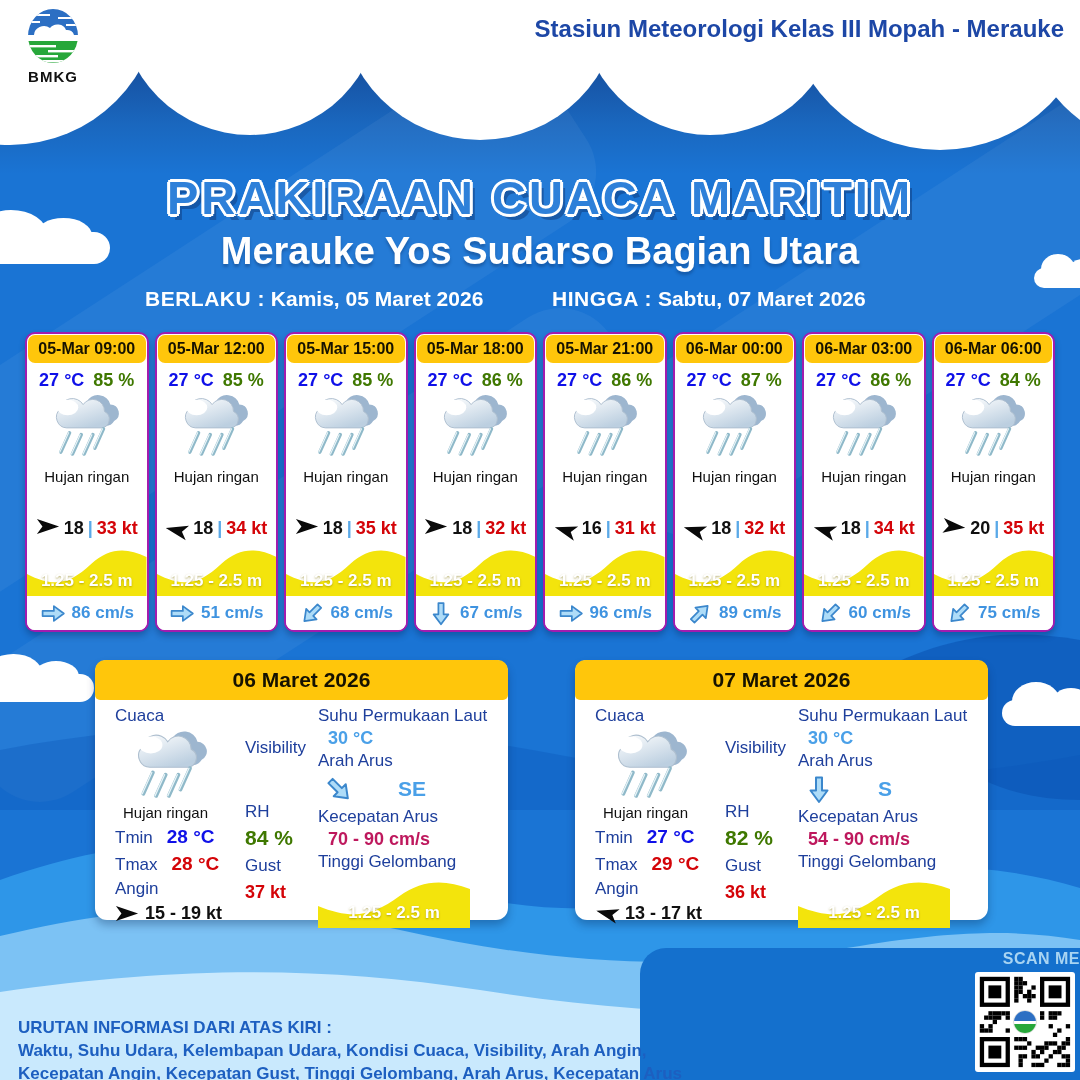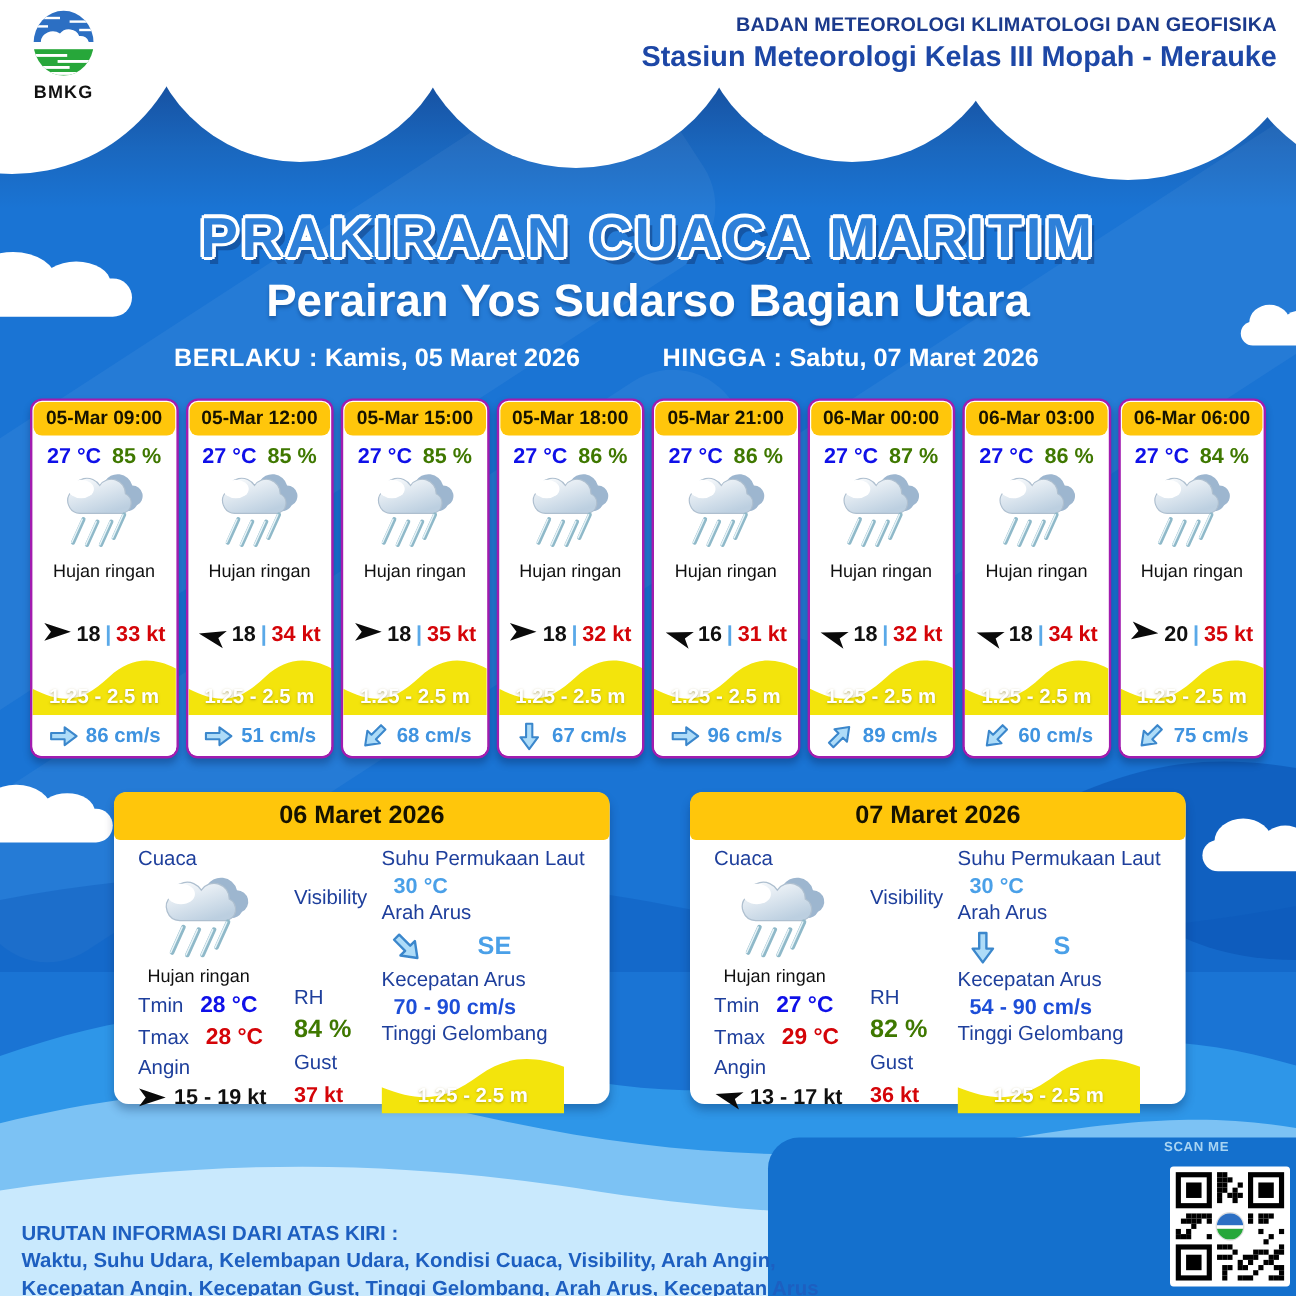--- a/index.html
+++ b/index.html
@@ -59,35 +59,35 @@
   .dlabel{color:#1e3f9c;font-size:17px;}
   .dcol1{position:absolute;left:20px;top:46px;width:142px;}
   .dc-icon{margin:2px 0 0 14px;}
   .dc-cond{font-size:15px;color:#101010;margin:2px 0 0 8px;}
   .trow{display:flex;align-items:baseline;gap:14px;margin-top:5px;}
   .dc-tmin{color:#0f10e8;font-weight:bold;font-size:19px;}
   .dc-tmax{color:#d40408;font-weight:bold;font-size:19px;}
   .lb-angin{margin-top:4px;}
   .dwind{display:flex;align-items:center;gap:6px;font-weight:bold;font-size:18px;color:#101010;margin-top:4px;}
   .dcol2{position:absolute;left:150px;top:78px;width:85px;}
-  .dcol2 .lb-rh{margin-top:64px;}
+  .dcol2 .lb-rh{margin-top:44px;}
   .dc-rh{color:#3f7800;font-weight:bold;font-size:21px;margin-top:4px;}
   .dcol2 .lb-gust{margin-top:6px;}
   .dc-gust{color:#d40408;font-weight:bold;font-size:18px;margin-top:6px;}
   .dcol3{position:absolute;left:223px;top:46px;width:180px;}
   .dc-sst{color:#4aa0e8;font-weight:bold;font-size:18px;margin:2px 0 2px 10px;}
   .darow{display:flex;align-items:center;gap:12px;margin:2px 0 2px 6px;height:32px;}
   .dc-aa{color:#4aa0e8;font-weight:bold;font-size:21px;margin-left:32px;}
-  .dc-ka{color:#1d4ed8;font-weight:bold;font-size:18px;margin:2px 0 2px 10px;}
+  .dc-ka{color:#be185d;font-weight:bold;font-size:18px;margin:2px 0 2px 10px;}
   .dcard .wavebox{position:relative;left:0;top:4px;width:152px;height:52px;}
 
   
   .footer{position:absolute;left:18px;top:1016px;color:#1d5fc0;font-weight:bold;font-size:17px;line-height:23px;}
   .panel{position:absolute;left:640px;top:948px;width:470px;height:160px;background:#1470cd;border-radius:26px;}
-  .scanme{position:absolute;left:970px;top:950px;width:110px;text-align:left;color:#a8d4f2;font-weight:bold;font-size:11px;letter-spacing:.5px;}
+  .scanme{position:absolute;left:970px;top:950px;width:110px;text-align:right;color:#a8d4f2;font-weight:bold;font-size:16px;letter-spacing:.5px;}
   .qr{position:absolute;left:975px;top:972px;width:100px;height:100px;background:#fff;border-radius:3px;}
   .qr svg{position:absolute;left:0;top:0;}
   .qr-logo{position:absolute;left:38px;top:38px;width:24px;height:24px;border-radius:50%;background:#fff;overflow:hidden;border:1px solid #ddd;box-sizing:border-box;}
   .qr-logo .half-top{position:absolute;left:0;top:0;width:100%;height:46%;background:#2c6fc3;}
   .qr-logo .half-bot{position:absolute;left:0;bottom:0;width:100%;height:40%;background:#27a73a;}
 </style>
 </head>
 <body>
 
 <div class="poster">
@@ -140,26 +140,25 @@
         <path d="M12,27 a10,9 0 0 1 16,-7 a9,8 0 0 1 16,2 a7,6 0 0 1 8,5 z" fill="#ffffff"></path>
         <rect x="4" y="37" width="30" height="2.4" fill="#fff"></rect>
           <rect x="26" y="42" width="30" height="2.4" fill="#fff"></rect>
         <rect x="8" y="47" width="28" height="2.4" fill="#fff"></rect>
           <rect x="20" y="52" width="26" height="2.4" fill="#fff"></rect>
       </g>
     </svg>
     <div class="logo-text">BMKG</div>
   </div>
   <div class="org">
-    <div class="org-line1">BADAN METEOROLOGI KLIMATOLOGI DAN GEOFISIKA</div>
     <div class="org-line2">Stasiun Meteorologi Kelas III Mopah - Merauke</div>
   </div>
 
   <div class="main-title">PRAKIRAAN CUACA MARITIM</div>
-  <div class="sub-title">Perairan Yos Sudarso Bagian Utara</div>
+  <div class="sub-title">Merauke Yos Sudarso Bagian Utara</div>
   <div class="validity">
     <span class="v-berlaku">
       <span class="v-label">BERLAKU :</span>
       <span class="v-value">Kamis, 05 Maret 2026</span>
     </span>
     <span class="v-hingga">
       <span class="v-label">HINGGA :</span>
       <span class="v-value">Sabtu, 07 Maret 2026</span>
     </span>
   </div>

